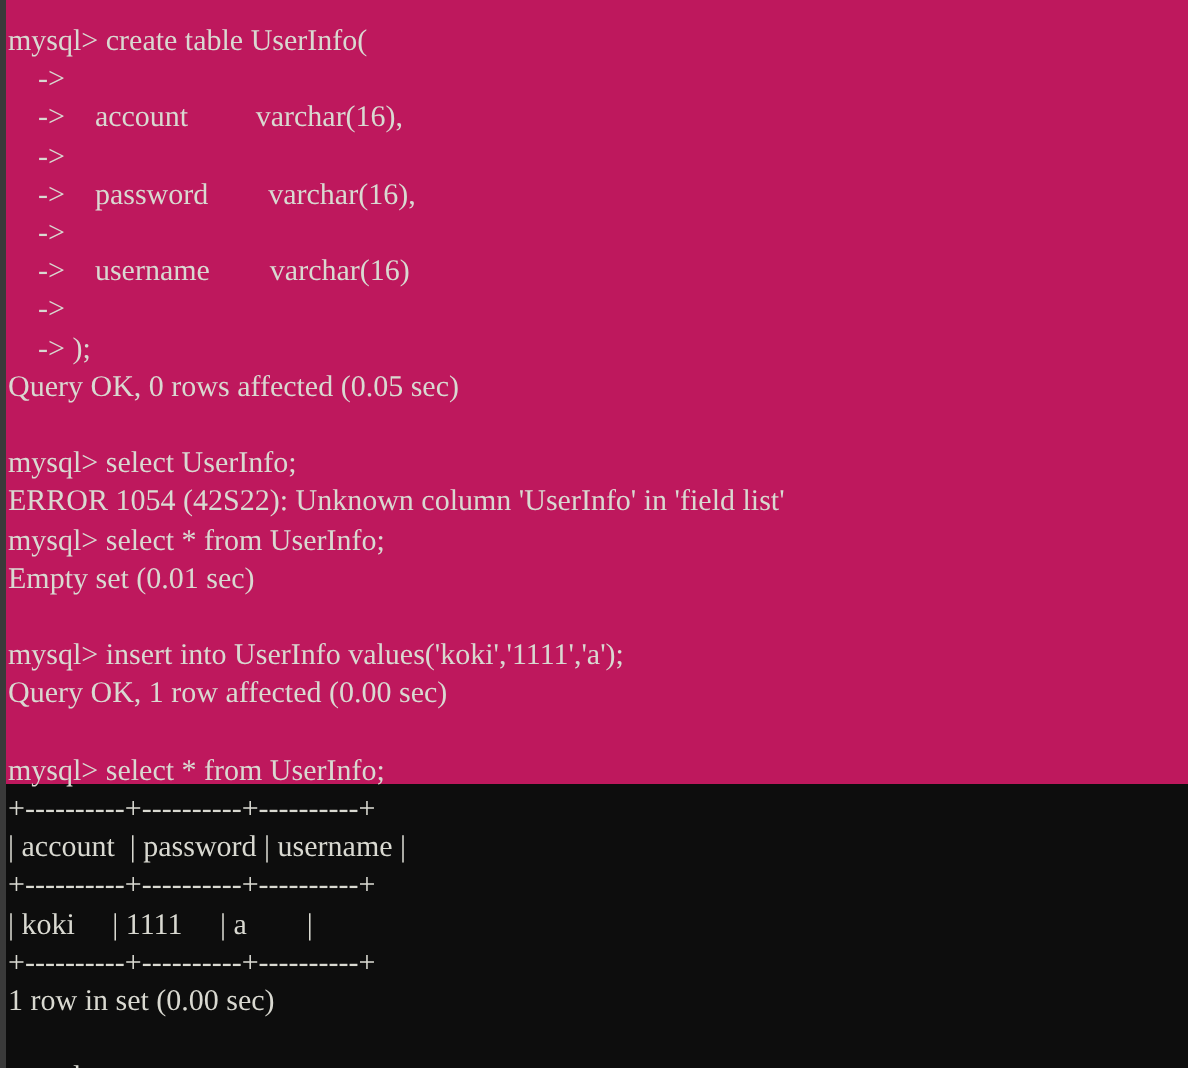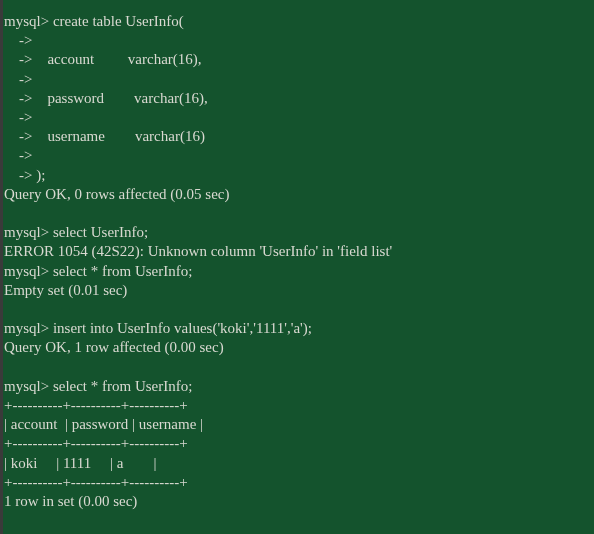--- a/index.html
+++ b/index.html
@@ -9,22 +9,22 @@
   }
   body {
     width: 594px;
     height: 534px;
     overflow: hidden;
     font-family: "Liberation Serif", "DejaVu Serif", serif;
   }
   #terminal {
     position: relative;
     width: 594px;
-    height: 534px;
-    background: #14532d;
+    height: 392px;
+    background: #be185d;
     box-sizing: border-box;
     padding: 12px 0 0 0;
   }
   
   #left-edge {
     position: absolute;
     left: 0;
     top: 0;
     width: 3px;
     height: 534px;

